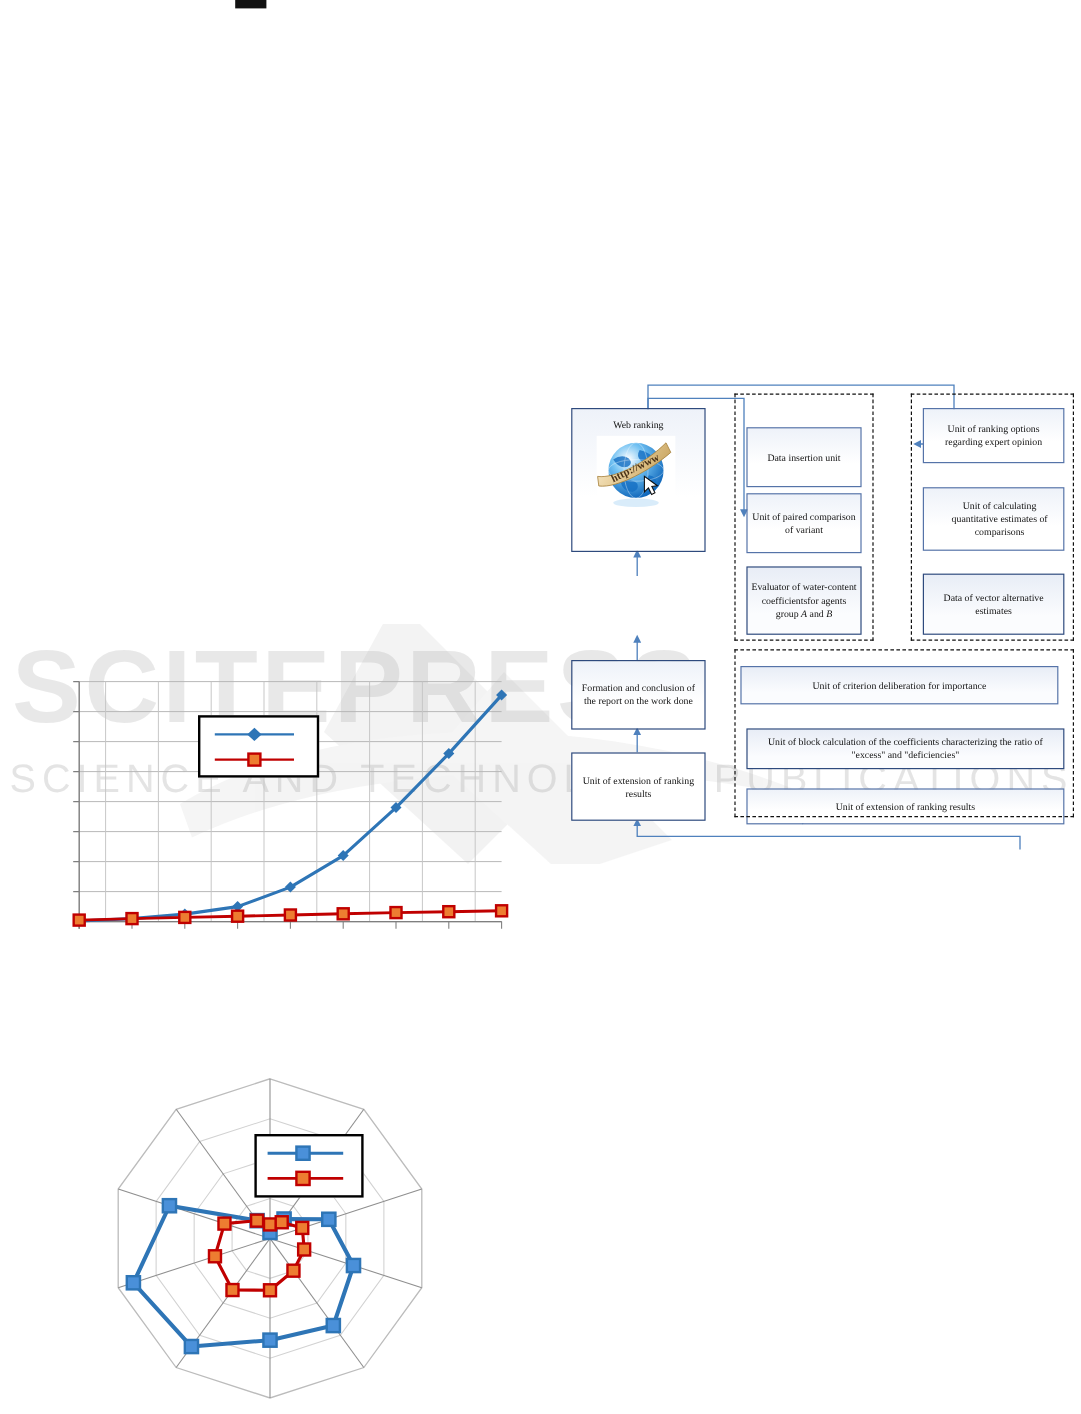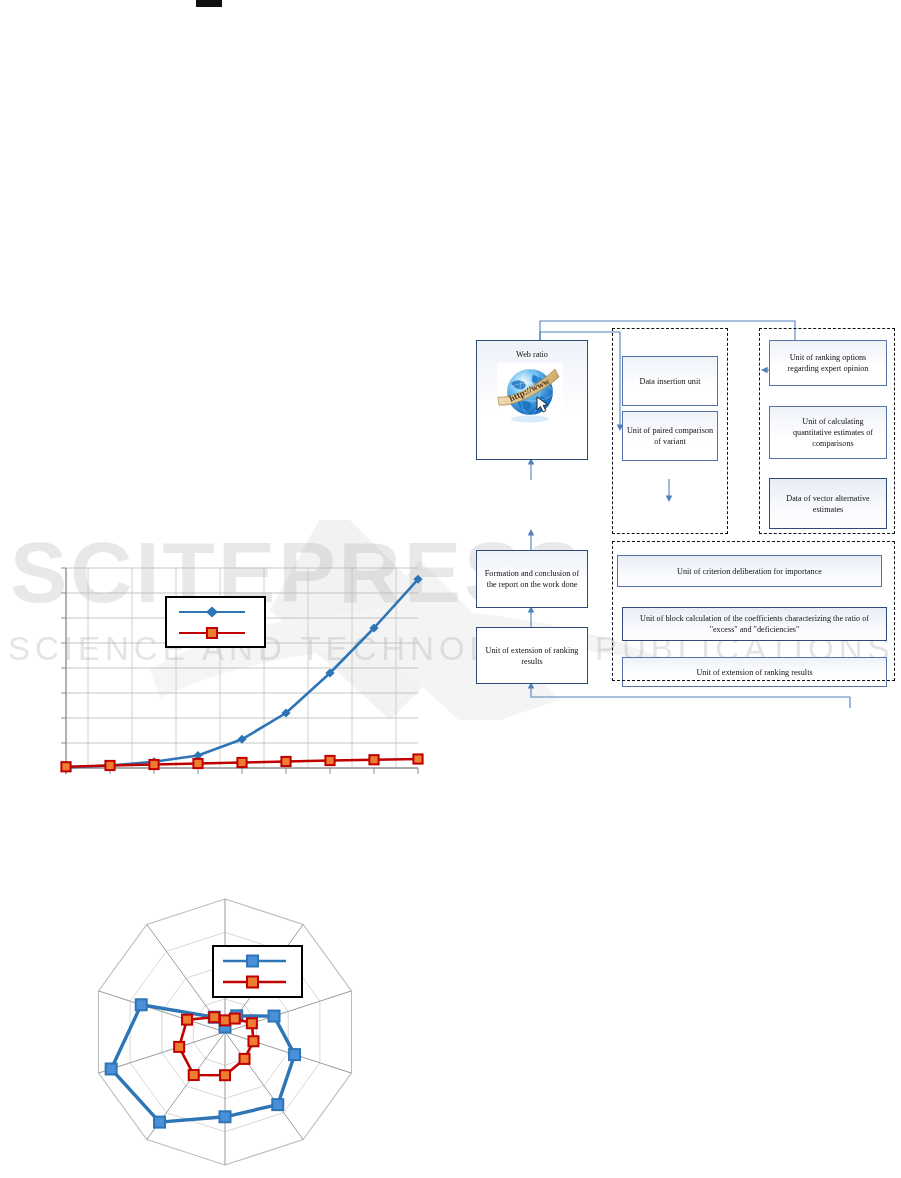--- a/index.html
+++ b/index.html
@@ -245,40 +245,43 @@
 
         <path d="M 385 396 L 385 385 L 66 385 L 66 372" marker-end="url(#ah)"></path>
       </g>
     </svg>
 
     <div class="dash-group" style="left:147px;top:16px;width:116px;height:206px;"></div>
     <div class="dash-group" style="left:294px;top:16px;width:136px;height:206px;"></div>
     <div class="dash-group" style="left:147px;top:229px;width:283px;height:140px;"></div>
 
     <div class="node strong" style="left:11px;top:28px;width:112px;height:120px;align-items:flex-start;">
-      <span class="node-txt" style="margin-top:6px;">Web ratio</span>
+      <span class="node-txt" style="margin-top:6px;">Web ranking</span>
     </div>
 
 
     <div class="node strong" style="left:11px;top:238px;width:112px;height:58px;">
       <span class="node-txt">Formation and conclusion of the report on the work done</span>
     </div>
 
     <div class="node plain" style="left:11px;top:315px;width:112px;height:57px;">
       <span class="node-txt">Unit of extension of ranking results</span>
     </div>
 
     <div class="node" style="left:157px;top:44px;width:96px;height:50px;">
       <span class="node-txt">Data insertion unit</span>
     </div>
 
     <div class="node" style="left:157px;top:99px;width:96px;height:50px;">
       <span class="node-txt">Unit of paired comparison of variant</span>
     </div>
 
+    <div class="node strong grad2" style="left:157px;top:160px;width:96px;height:57px;">
+      <span class="node-txt" id="water-eval-txt"><span>Evaluator of  water-</span><span>content coefficients</span><span>for agents group </span><i>A</i><span> and </span><i>B</i></span>
+    </div>
 
     <div class="node" style="left:304px;top:28px;width:118px;height:46px;">
       <span class="node-txt">Unit of ranking options regarding expert opinion</span>
     </div>
 
     <div class="node" style="left:304px;top:94px;width:118px;height:53px;padding-left:13px;">
       <span class="node-txt">Unit of calculating quantitative estimates of comparisons</span>
     </div>
 
     <div class="node strong grad2" style="left:304px;top:166px;width:118px;height:51px;">

